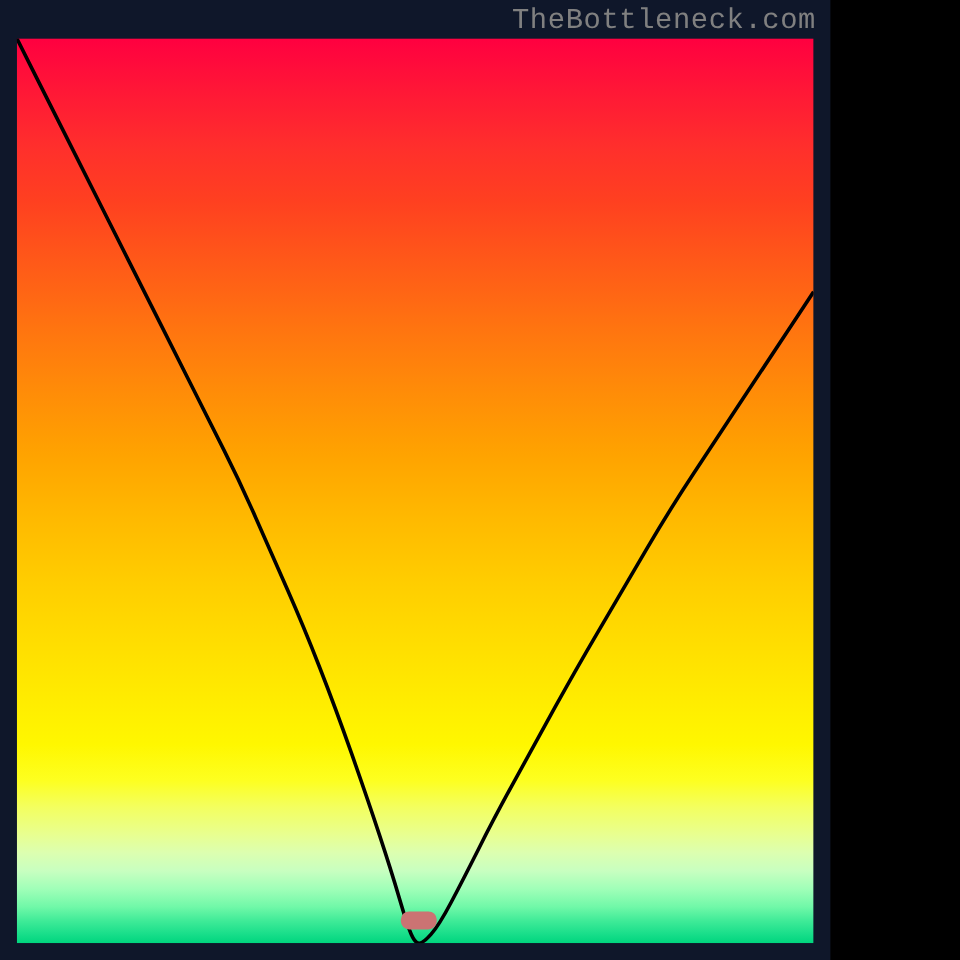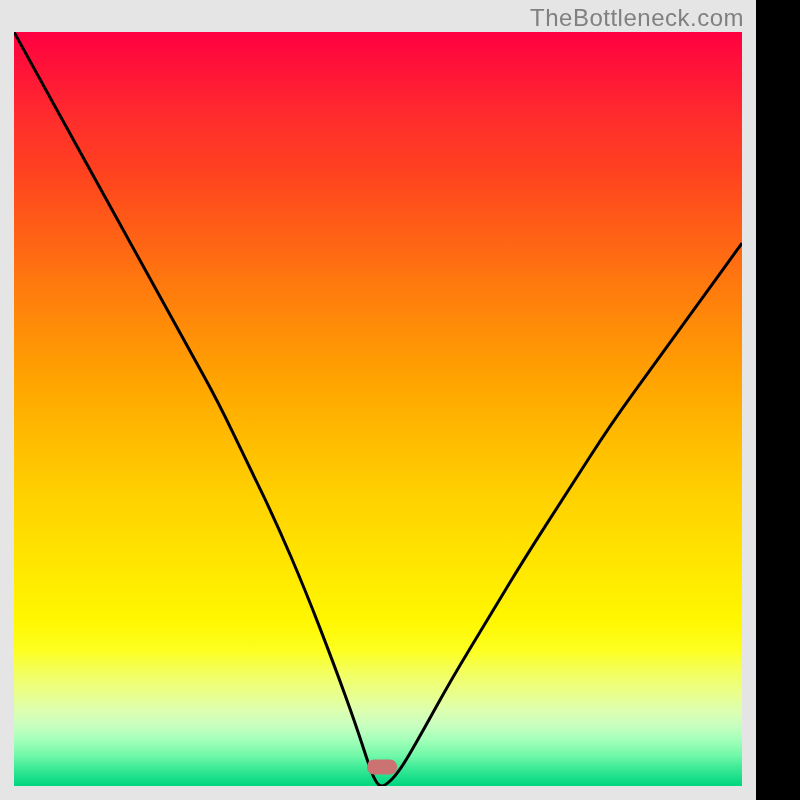--- a/index.html
+++ b/index.html
@@ -5,24 +5,25 @@
   body {
     margin: 0;
     padding: 0;
     width: 800px;
     height: 800px;
     background: #000;
     overflow: hidden;
     font-family: Arial, Helvetica, sans-serif;
   }
   .outer {
-    width: 756px;
+    width: 692px;
     height: 800px;
-    background: #e5e5e5;
+    background: #0f172a;
     position: relative;
+    font-family: Liberation Mono, monospace;
   }
   .attribution {
     position: absolute;
     top: 4px;
     right: 12px;
     color: #808080;
     font-size: 24px;
     font-weight: 500;
     letter-spacing: 0.5px;
     z-index: 10;

